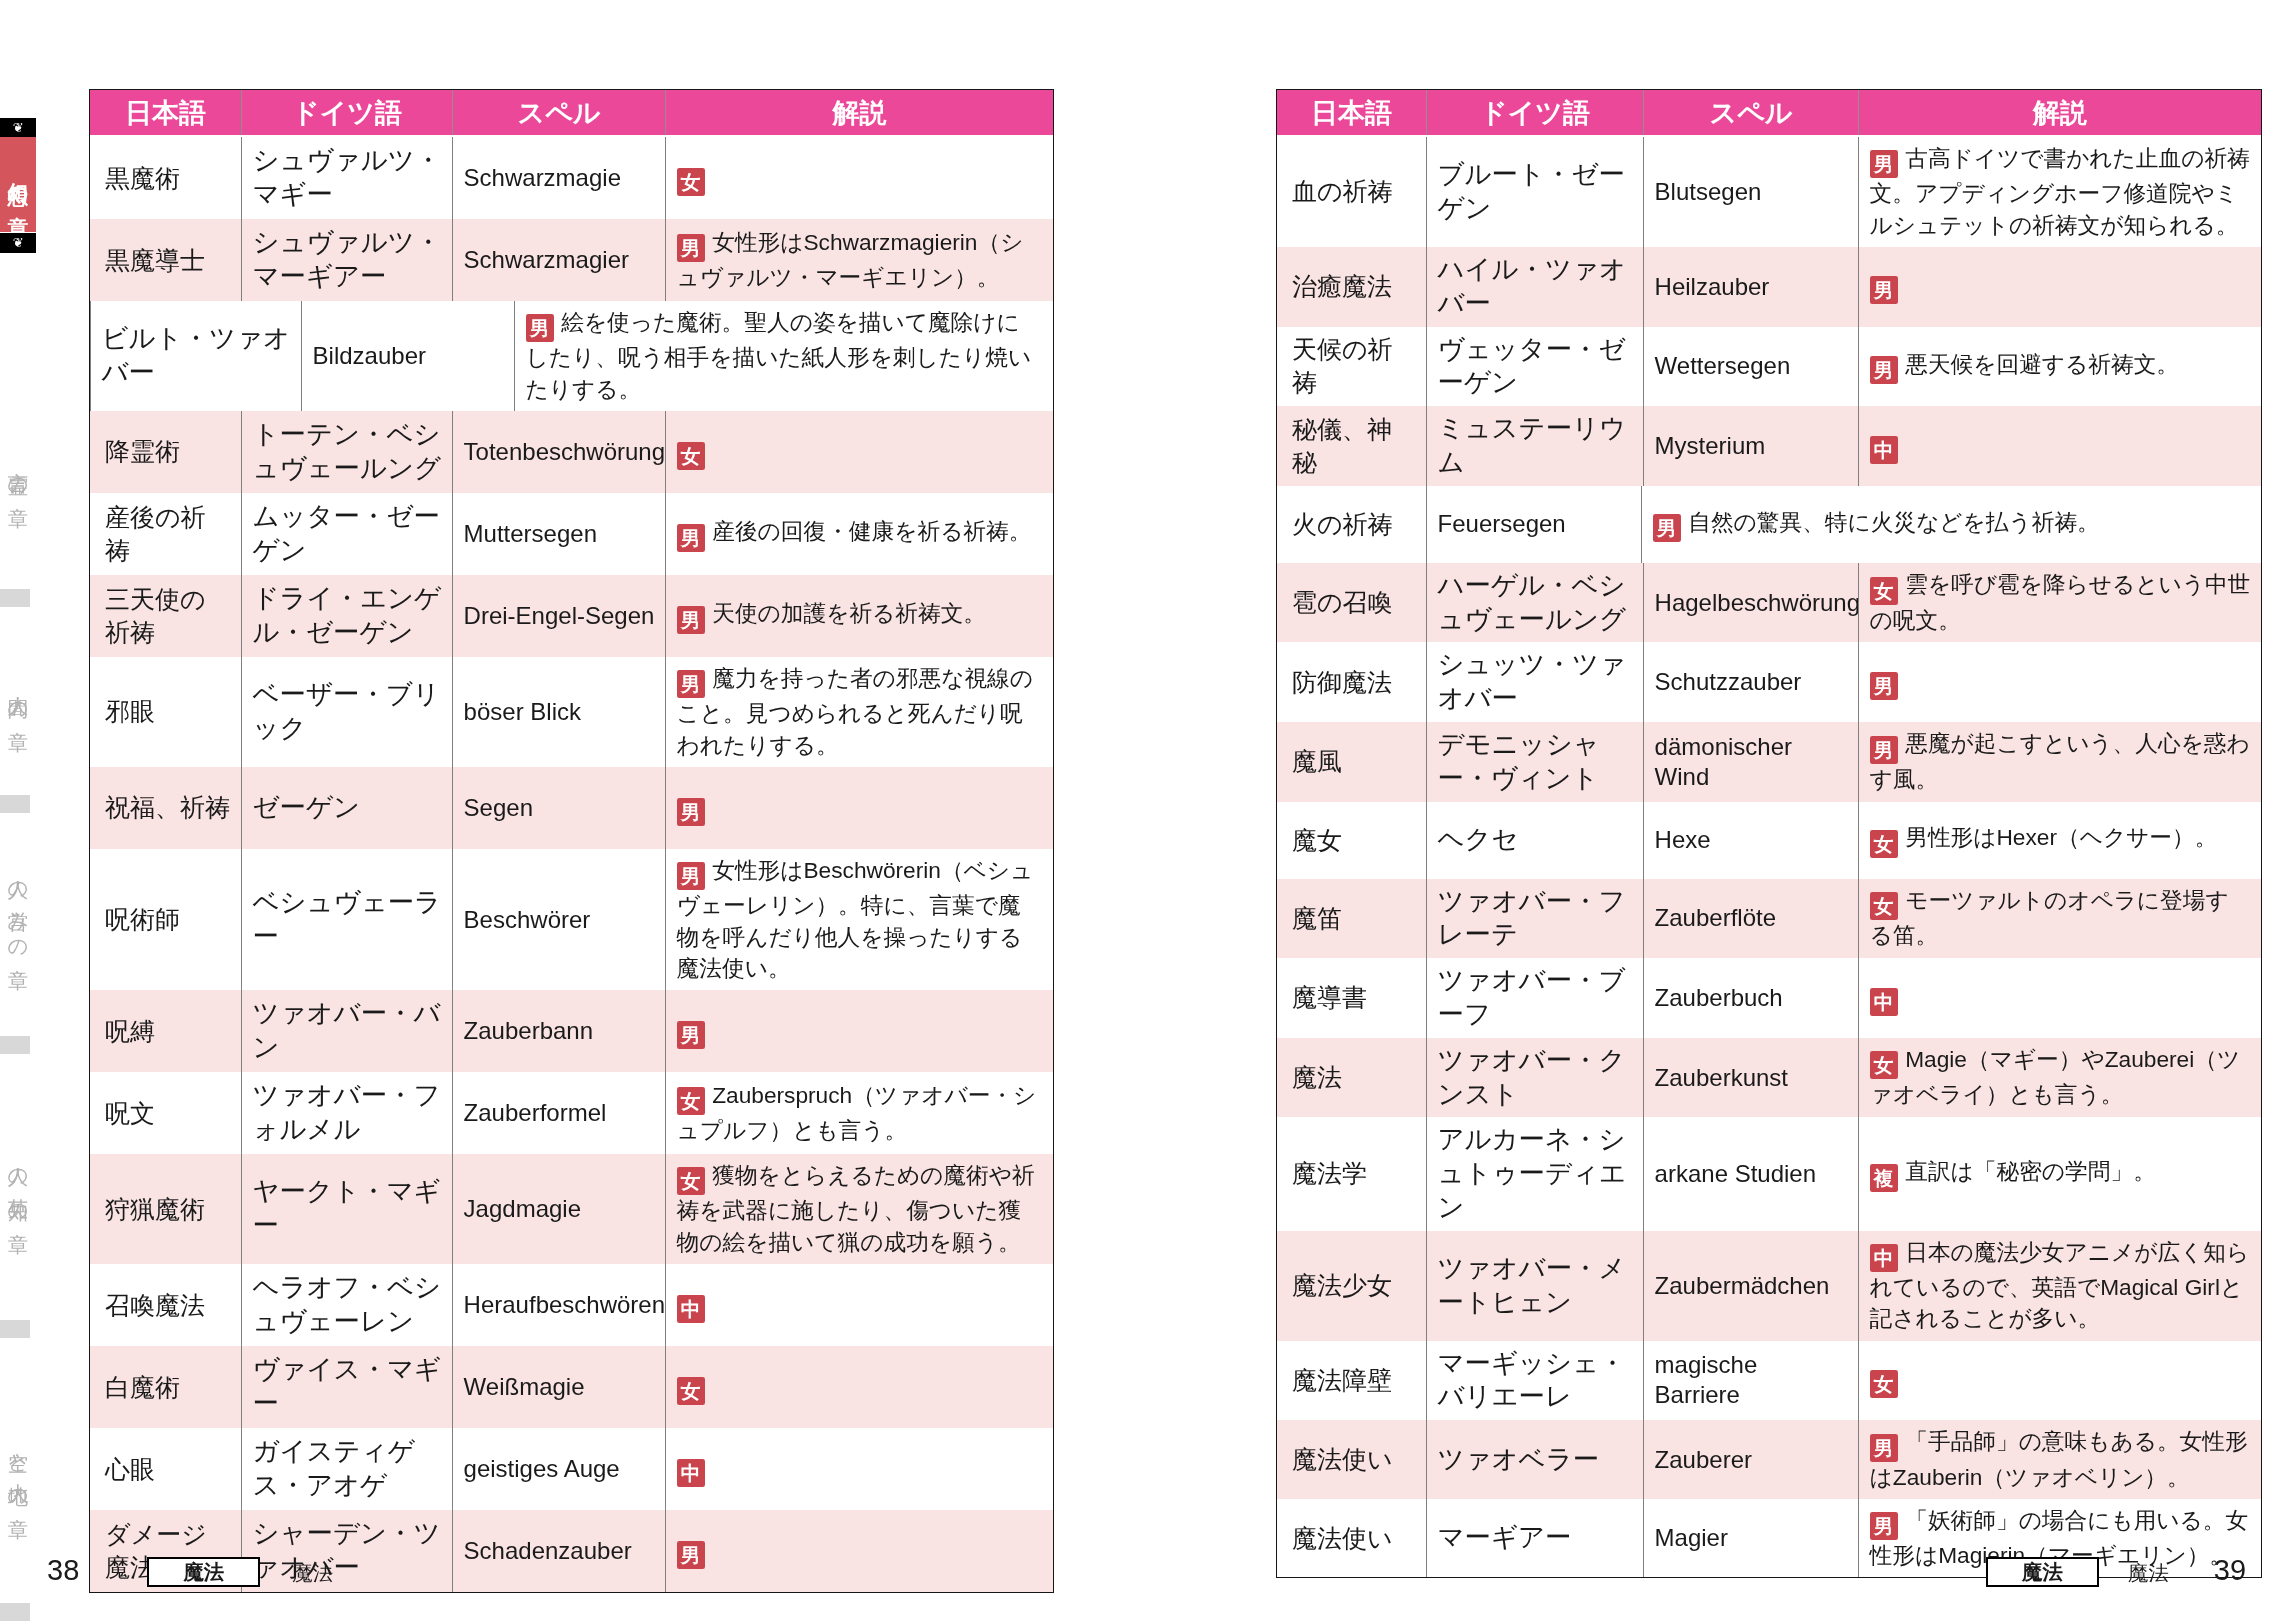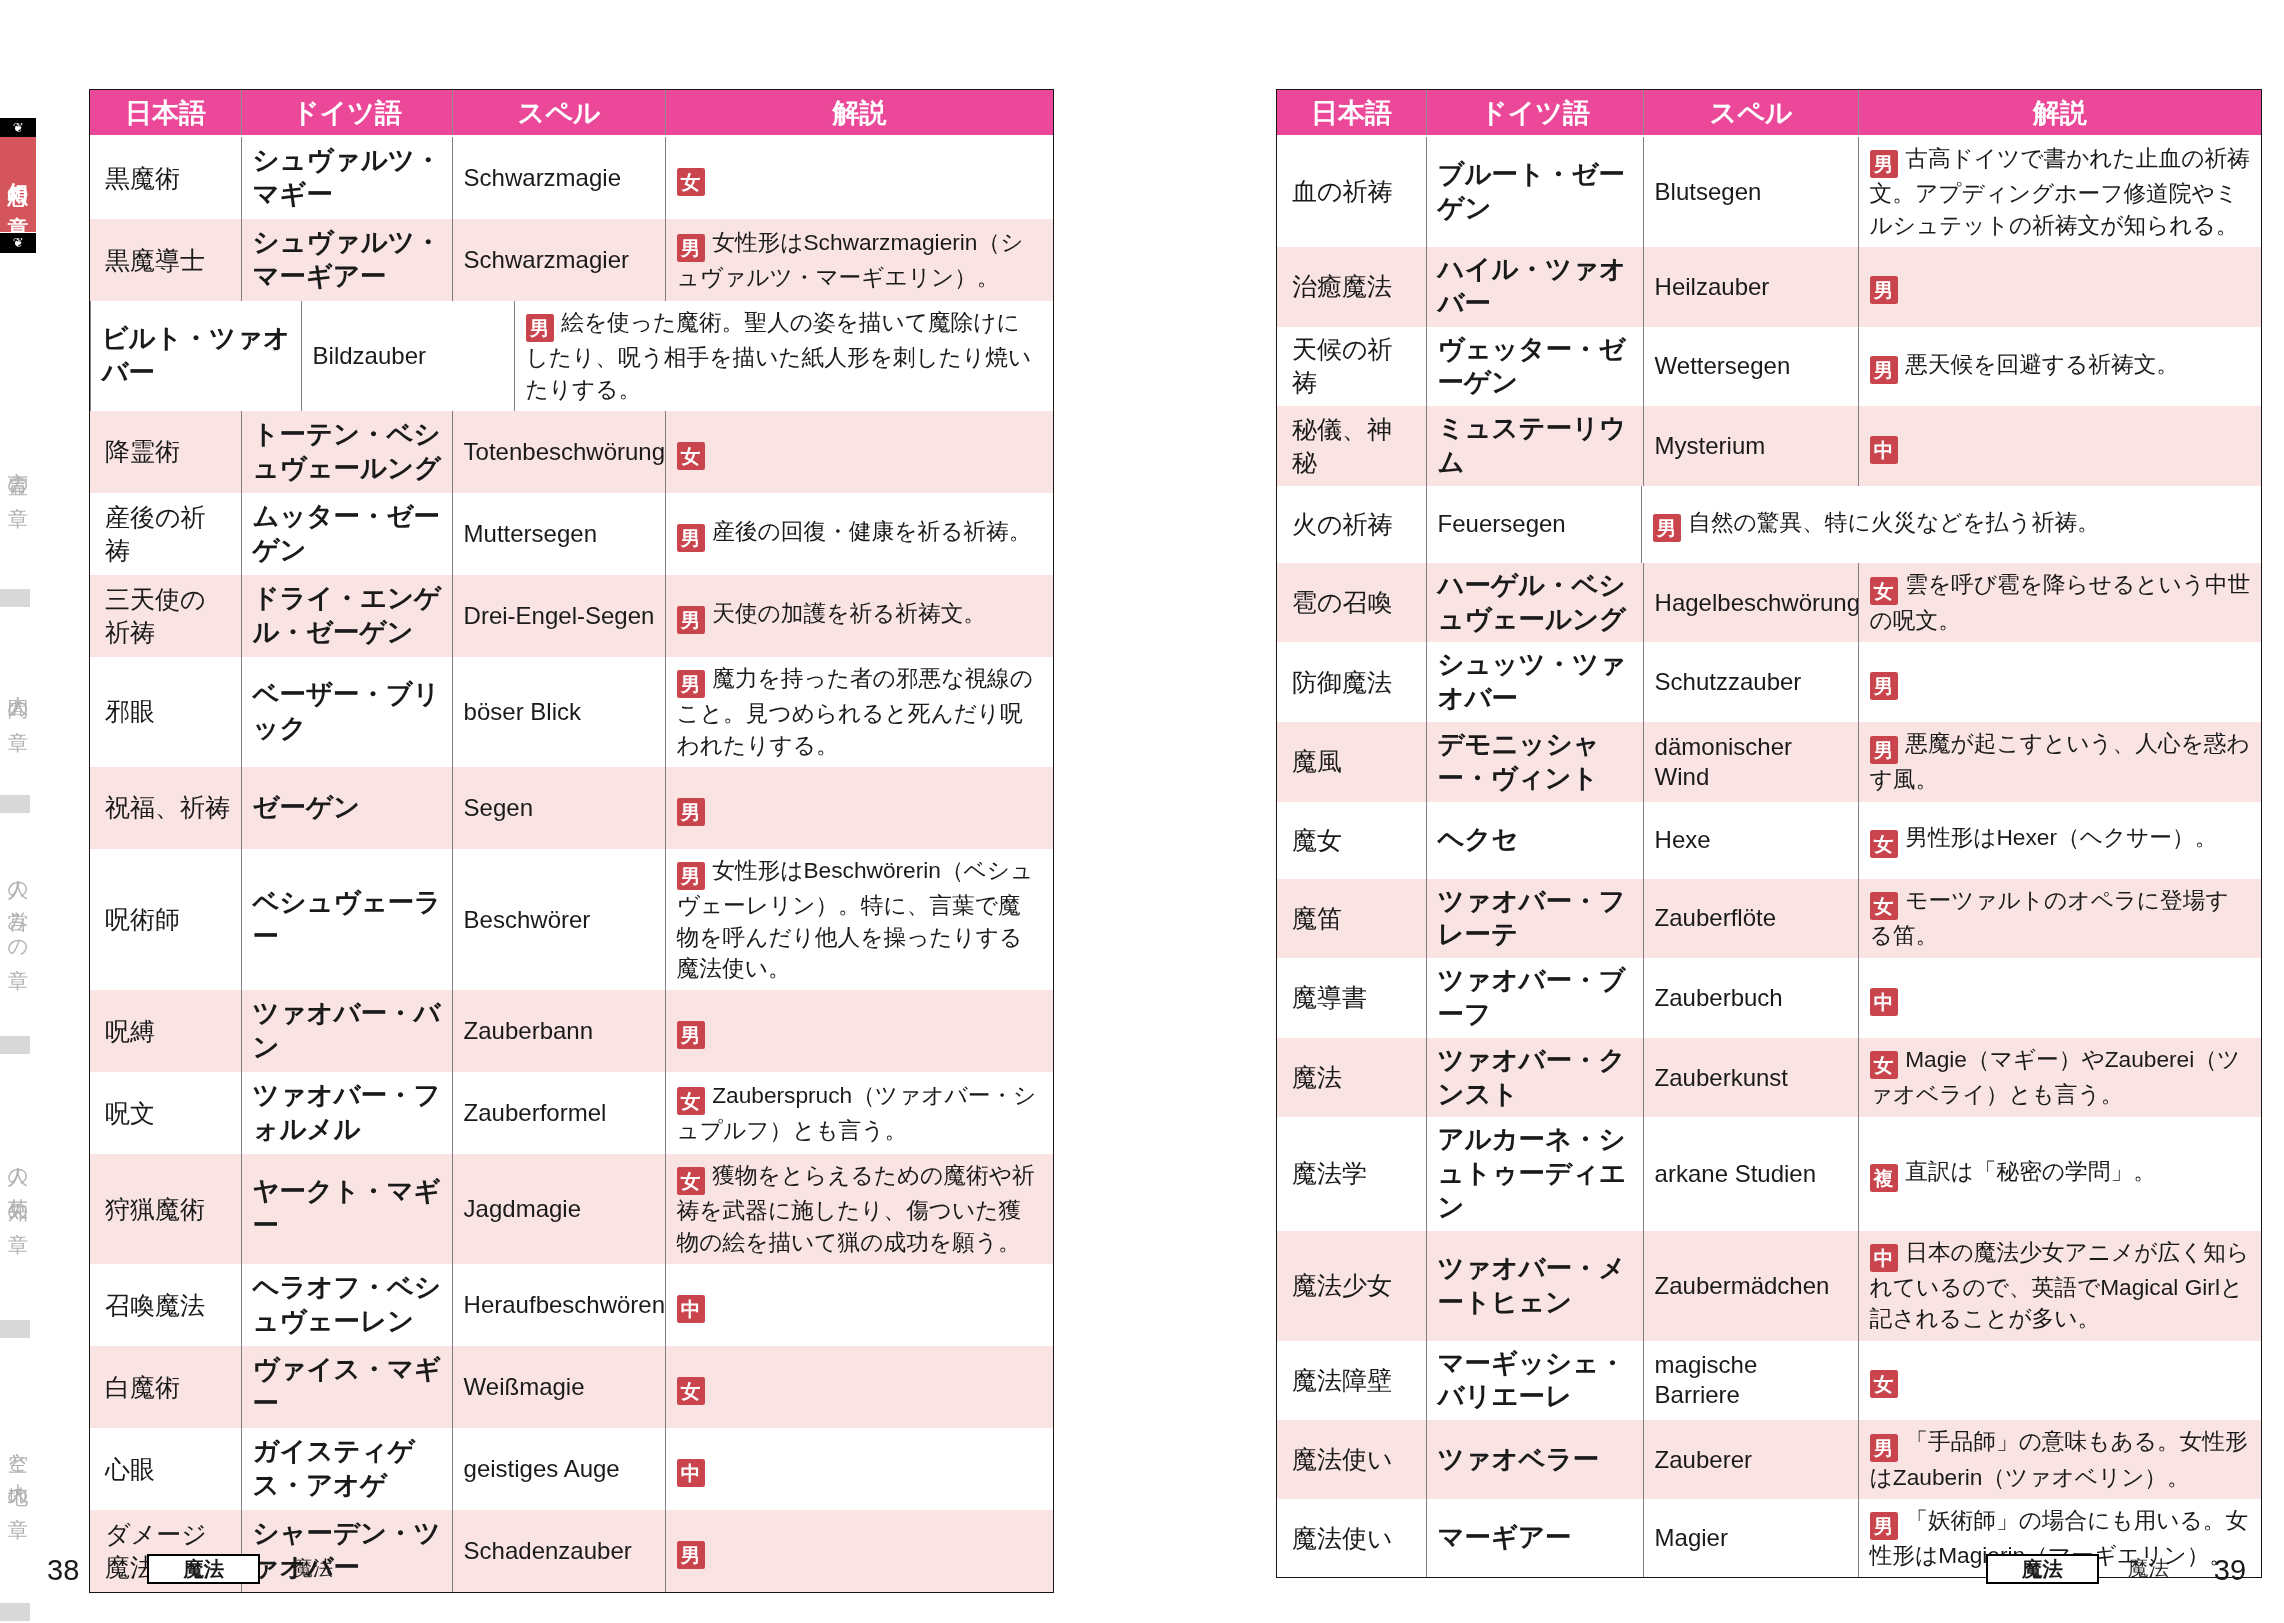--- a/index.html
+++ b/index.html
@@ -20,37 +20,37 @@
   
   .vtable{position:absolute;top:89px;border:1.5px solid #161616;box-sizing:border-box;background:#fff;}
   .thead{display:flex;background:#ec4899;height:45px;border-bottom:2.3px solid #fff;}
   .th{display:flex;align-items:center;justify-content:center;color:#fff;font-size:27px;font-weight:bold;box-sizing:border-box;}
   .th + .th{border-left:1.5px solid #8f8f8f;}
   .tr{display:flex;background:#fff;}
   .tr.alt{background:#f9e3e3;}
   .td{box-sizing:border-box;display:flex;align-items:center;padding:6px 10.6px;}
   .td.c1,.td.c2,.td.c3{border-left:1.5px solid #7f7f7f;}
   .td.c0{font-size:25px;padding-left:15px;}
-  .td.c1{font-weight:bold;font-size:26.4px;line-height:1.28;}
+  .td.c1{font-weight:normal;font-size:26.4px;line-height:1.28;}
   .td.c2{font-size:24px;line-height:1.25;}
   .td.c3{font-size:22.7px;line-height:1.38;}
   .note-wrap{width:100%;}
   .badge{
     display:inline-block;width:28px;height:28px;line-height:29px;text-align:center;
     background:#c9444c;color:#fff;font-size:19.6px;font-weight:bold;border-radius:2.3px;
     margin-right:7.6px;vertical-align:-5.3px;
   }
   .pl .tr{min-height:82px;}
   .pr .tr{min-height:77px;}
   .pl{left:89px;width:965px;}
   .pl .c0{width:151px;} .pl .c1{width:211px;} .pl .c2{width:213px;} .pl .c3{flex:1;}
   .pr{left:1276px;width:986px;}
   .pr .c0{width:149px;} .pr .c1{width:217px;} .pr .c2{width:215px;} .pr .c3{flex:1;}
   
-  .footer{position:absolute;top:1554px;display:flex;align-items:flex-start;}
+  .footer{position:absolute;top:1554px;display:flex;align-items:flex-end;}
   .pagenum{font-size:29px;}
   .sec-box{
     width:113px;height:30px;border:2.3px solid #000;display:flex;align-items:center;justify-content:center;
     font-size:20.4px;font-weight:600;box-sizing:border-box;background:#fff;
   }
   .sec-plain{font-size:20.4px;}
   .f-left{left:47px;}
   .f-left .pagenum{margin-right:68px;}
   .f-left .sec-box{margin-right:32px;}
   .f-right{left:1986px;}

